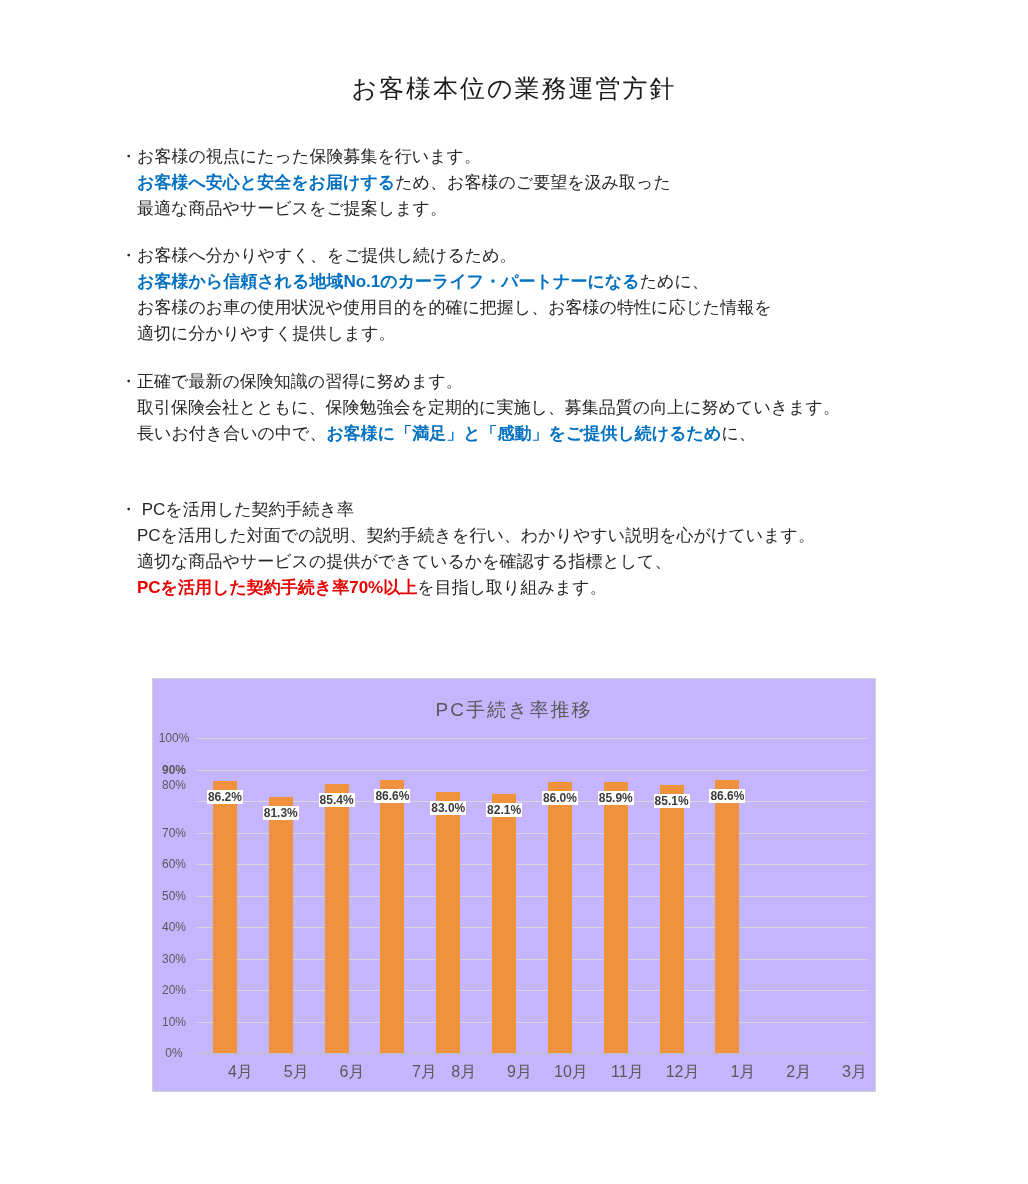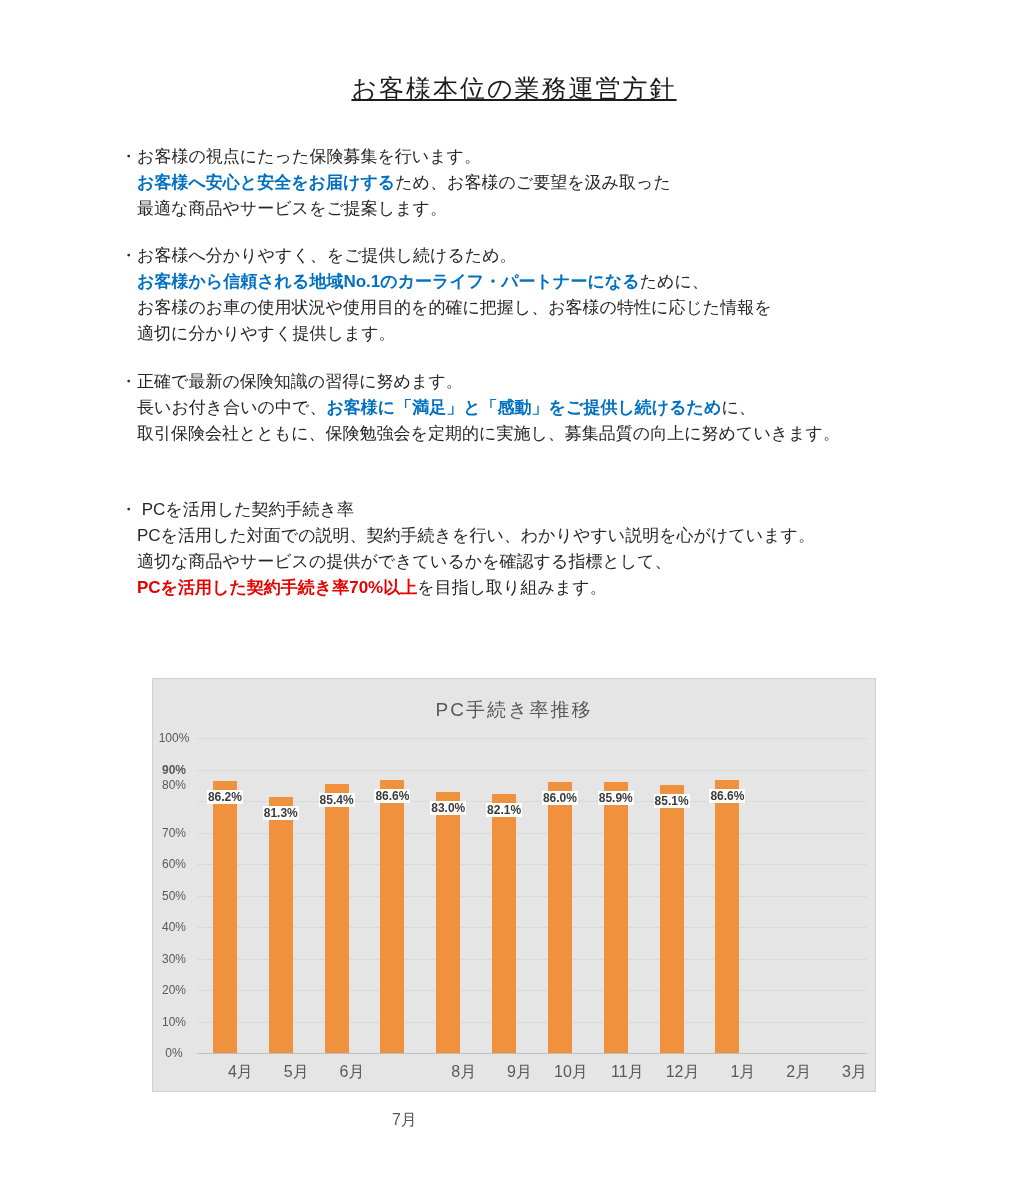--- a/index.html
+++ b/index.html
@@ -3,32 +3,32 @@
 <meta charset="utf-8">
 <style>
   html,body{margin:0;padding:0;}
   body{
     width:1028px;height:1184px;background:#ffffff;position:relative;
     font-family:"Liberation Sans","DejaVu Sans",sans-serif;color:#262626;
     overflow:hidden;
   }
   .doc-title{
     position:absolute;top:72px;left:0;width:100%;margin:0;
-    text-align:center;font-size:25px;font-weight:normal;letter-spacing:2px;color:#1c1c1c;text-decoration:underline;
+    text-align:center;font-size:25px;font-weight:normal;letter-spacing:2px;color:#1c1c1c;
   }
   .bullet{position:absolute;left:120px;font-size:17px;line-height:26px;white-space:nowrap;}
   .bullet .line{height:26px;}
   .bullet .cont{padding-left:17px;}
   .seg-plain{color:#262626;}
   .seg-blue{color:#0070C0;font-weight:bold;}
   .seg-red{color:#E60000;font-weight:bold;}
 
   .chart-box{
     position:absolute;left:152px;top:678px;width:722px;height:412px;
-    border:1px solid #d0d0d0;background:#e5e5e5;
+    border:1px solid #d0d0d0;background:#c4b5fd;
   }
   .chart-title{
     position:absolute;top:18px;left:0;width:100%;text-align:center;
     font-size:19px;color:#595959;letter-spacing:2px;
   }
   .plot{position:absolute;left:44px;top:59px;width:670px;height:315px;}
   .gridline{position:absolute;left:0;width:670px;height:1px;background:#d9d9d9;}
   .gridline.axis{background:#bfbfbf;}
   .ytick{
     position:absolute;left:-42px;width:38px;text-align:center;
@@ -59,22 +59,22 @@
         <div class="line cont"><span class="seg-plain">最適な商品やサービスをご提案します。</span></div>
       </div>
       <div class="bullet" style="top: 243px;">
         <div class="line"><span class="seg-plain">・お客様へ分かりやすく、をご提供し続けるため。</span></div>
         <div class="line cont"><span class="seg-blue">お客様から信頼される地域No.1のカーライフ・パートナーになる</span><span class="seg-plain">ために、</span></div>
         <div class="line cont"><span class="seg-plain">お客様のお車の使用状況や使用目的を的確に把握し、お客様の特性に応じた情報を</span></div>
         <div class="line cont"><span class="seg-plain">適切に分かりやすく提供します。</span></div>
       </div>
       <div class="bullet" style="top: 369px;">
         <div class="line"><span class="seg-plain">・正確で最新の保険知識の習得に努めます。</span></div>
+        <div class="line cont"><span class="seg-plain">取引保険会社とともに、保険勉強会を定期的に実施し、募集品質の向上に努めていきます。</span></div>
         <div class="line cont"><span class="seg-plain">長いお付き合いの中で、</span><span class="seg-blue">お客様に「満足」と「感動」をご提供し続けるため</span><span class="seg-plain">に、</span></div>
-        <div class="line cont"><span class="seg-plain">取引保険会社とともに、保険勉強会を定期的に実施し、募集品質の向上に努めていきます。</span></div>
       </div>
       <div class="bullet" style="top: 497px;">
         <div class="line"><span class="seg-plain">・ PCを活用した契約手続き率</span></div>
         <div class="line cont"><span class="seg-plain">PCを活用した対面での説明、契約手続きを行い、わかりやすい説明を心がけています。</span></div>
         <div class="line cont"><span class="seg-plain">適切な商品やサービスの提供ができているかを確認する指標として、</span></div>
         <div class="line cont"><span class="seg-red">PCを活用した契約手続き率70%以上</span><span class="seg-plain">を目指し取り組みます。</span></div>
       </div>
     </div>
 
   <div class="chart-box">
@@ -118,21 +118,21 @@
         <div class="vlabel" style="left: 327px; width: 71.8333px; top: 53.1px;"><span>86.0%</span></div>
         <div class="bar" style="left: 406.75px; height: 270.585px; background: rgb(240, 145, 62);"></div>
         <div class="vlabel" style="left: 382.833px; width: 71.8333px; top: 53.415px;"><span>85.9%</span></div>
         <div class="bar" style="left: 462.583px; height: 268.065px; background: rgb(240, 145, 62);"></div>
         <div class="vlabel" style="left: 438.667px; width: 71.8333px; top: 55.935px;"><span>85.1%</span></div>
         <div class="bar" style="left: 518.417px; height: 272.79px; background: rgb(240, 145, 62);"></div>
         <div class="vlabel" style="left: 494.5px; width: 71.8333px; top: 51.21px;"><span>86.6%</span></div>
         <div class="xtick" style="left: 0px; width: 55.8333px;">4月</div>
         <div class="xtick" style="left: 55.8333px; width: 55.8333px;">5月</div>
         <div class="xtick" style="left: 111.667px; width: 55.8333px;">6月</div>
-        <div class="xtick" style="left: 164px; width: 55.8333px; margin-top: 48px;">7月</div>
+        <div class="xtick" style="left: 184px; width: 55.8333px;">7月</div>
         <div class="xtick" style="left: 223.333px; width: 55.8333px;">8月</div>
         <div class="xtick" style="left: 279.167px; width: 55.8333px;">9月</div>
         <div class="xtick" style="left: 335px; width: 55.8333px;">10月</div>
         <div class="xtick" style="left: 390.833px; width: 55.8333px;">11月</div>
         <div class="xtick" style="left: 446.667px; width: 55.8333px;">12月</div>
         <div class="xtick" style="left: 502.5px; width: 55.8333px;">1月</div>
         <div class="xtick" style="left: 558.333px; width: 55.8333px;">2月</div>
         <div class="xtick" style="left: 614.167px; width: 55.8333px;">3月</div>
       </div>
   </div>

